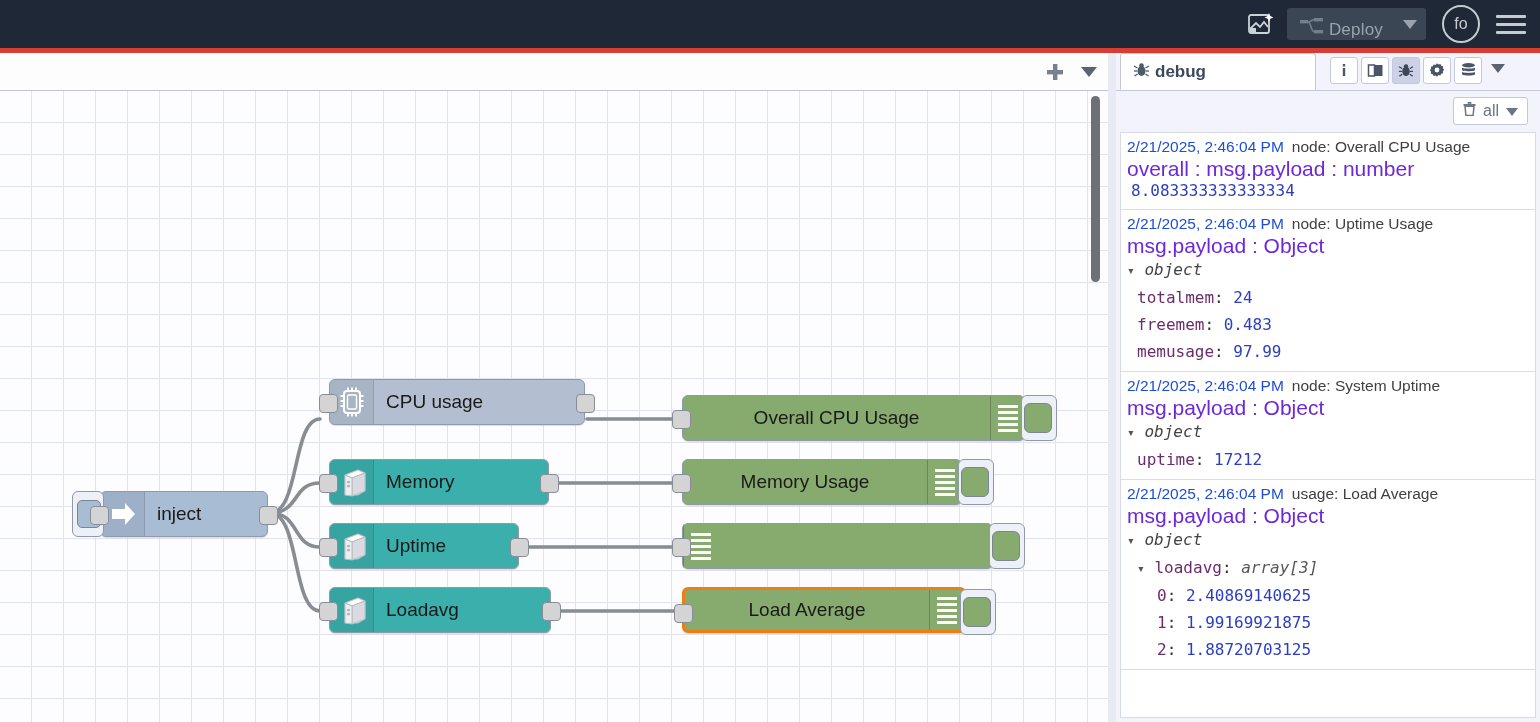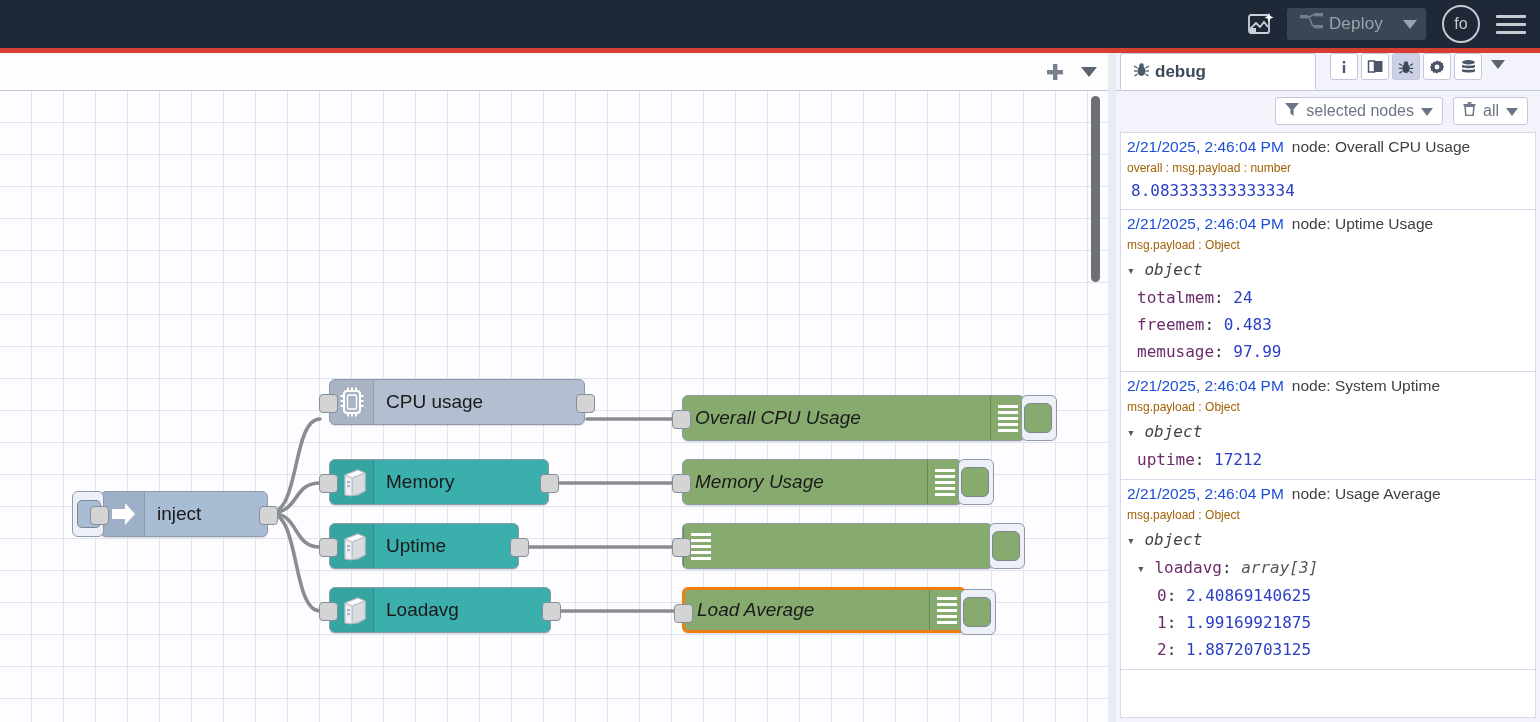--- a/index.html
+++ b/index.html
@@ -24,21 +24,21 @@
   .hdr-icon-btn {
     width: 40px; height: 40px; display: flex; align-items: center;
     justify-content: center; cursor: pointer; margin-right: 6px;
   }
   .deploy-btn {
     display: flex; align-items: center; height: 32px;
     background: #3a4653; border-radius: 3px; margin-right: 16px;
     cursor: default; padding: 0 2px;
   }
   .deploy-main {
-    display: flex; align-items: center; gap: 5px;
+    display: flex; align-items: flex-end; gap: 5px;
     padding: 0 13px 0 11px; height: 32px;
   }
   .deploy-label {
     color: #9aa3ad; font-size: 17px; letter-spacing: .2px;
   }
   .deploy-caret {
     width: 28px; height: 32px; display: flex; align-items: center;
     justify-content: center; cursor: pointer;
   }
   .avatar {
@@ -95,21 +95,21 @@
   .node-icon-pane {
     width: 44px; height: 100%; display: flex; align-items: center;
     justify-content: center; border-right: 1px solid rgba(0,0,0,.12);
     border-radius: 5px 0 0 5px; background: rgba(0,0,0,.06);
     flex: 0 0 44px;
   }
   .node-label {
     flex: 1; padding: 0 12px; font-size: 19px; color: #1a1a1a;
     white-space: nowrap; overflow: hidden;
   }
-  .node-label.right { text-align: left; font-style: italic; }
+  .node-label.right { text-align: center; }
   .port {
     position: absolute; width: 19px; height: 19px; border-radius: 4px;
     background: #d4d4d4; border: 1px solid #878d99; top: 14px;
   }
   .port.in  { left: -11px; }
   .port.out { right: -11px; }
   .btn-holder {
     position: absolute; left: -29px; top: -1px; width: 32px; height: 46px;
     background: #eef0f8; border: 1px solid #8f99ab; border-radius: 6px;
     display:flex; align-items:center; justify-content:flex-start;
@@ -139,21 +139,21 @@
   svg.wires { position: absolute; top:0; left:0; width:1114px; height:631px;
               pointer-events: none; }
 
   
   .sidebar {
     position: absolute; top: 53px; left: 1116px; width: 424px; height: 669px;
     background: #f3f4fb;
   }
   .sb-tabrow {
     position: absolute; top: 0; left: 0; width: 424px; height: 38px;
-    display: flex; align-items: flex-start;
+    display: flex; align-items: center;
     border-bottom: 1px solid #c3c8dc;
   }
   .sb-tab {
     height: 37px; display: flex; align-items: center; gap: 5px;
     padding: 0 14px 0 12px; background: #fff;
     border: 1px solid #c3c8dc; border-bottom: 1px solid #fff;
     border-radius: 3px 3px 0 0; font-size: 17px; font-weight: bold;
     color: #3d4a5c; cursor: pointer; margin-left: 4px;
     min-width: 196px;
   }
@@ -178,21 +178,21 @@
   }
   .msgs {
     position: absolute; top: 79px; left: 4px; width: 416px; height: 586px;
     background: #fff; border: 1px solid #d7daea; overflow: hidden;
   }
   .msg { border-bottom: 1px solid #d8dbeb; padding: 3px 6px 6px 6px; }
   .msg-head { font-size: 15.5px; line-height: 22px; white-space: nowrap; }
   .msg-time { color: #1d4ed8; }
   .msg-node { color: #404040; margin-left: 8px; }
   .msg-topic {
-    font-size: 12px; color: #a16207; line-height: 21px;
+    font-size: 21px; color: #6d28d9; line-height: 21px;
   }
   .msg-val {
     font-family: "DejaVu Sans Mono", monospace; font-size: 16px;
     color: #2b3ec4; line-height: 24px; padding-left: 4px;
   }
   .obj-row {
     font-family: "DejaVu Sans Mono", monospace; font-size: 16px;
     line-height: 27px; white-space: nowrap;
   }
   .obj-toggle { color: #555; font-size: 13px; }
@@ -494,33 +494,20 @@
           <svg width="14" height="9" viewBox="0 0 14 9">
               <path d="M0 0 L14 0 L7 9 Z" fill="#5b6270"></path>
             </svg>
         </div>
       </div>
     </div>
 
     <div class="sb-filterrow">
       <div class="pill">
         <span>
-          <svg width="14" height="13" viewBox="0 0 14 13">
-            <path d="M0 0 L14 0 L8.6 6.3 L8.6 13 L5.4 10.6 L5.4 6.3 Z" fill="#6c7585"></path>
-          </svg>
-        </span>
-        <span>selected nodes</span>
-        <span>
-          <svg width="12" height="8" viewBox="0 0 12 8">
-              <path d="M0 0 L12 0 L6 8 Z" fill="#6c7585"></path>
-            </svg>
-        </span>
-      </div>
-      <div class="pill">
-        <span>
           <svg width="13" height="14" viewBox="0 0 13 14">
             <rect x="0.5" y="2" width="12" height="1.9" fill="#6c7585"></rect>
             <rect x="4.6" y="0" width="3.8" height="1.8" fill="#6c7585"></rect>
             <path d="M2 4.3 h9 l-.9 9.2 h-7.2 Z" fill="none" stroke="#6c7585" stroke-width="1.5"></path>
           </svg>
         </span>
         <span>all</span>
         <span>
           <svg width="12" height="8" viewBox="0 0 12 8">
               <path d="M0 0 L12 0 L6 8 Z" fill="#6c7585"></path>
@@ -543,21 +530,21 @@
           <div class="obj-row" style="padding-left:10px"><span class="obj-name">freemem</span><span style="color:#333">: </span><span class="v-num">0.483</span></div>
           <div class="obj-row" style="padding-left:10px"><span class="obj-name">memusage</span><span style="color:#333">: </span><span class="v-num">97.99</span></div>
         </div>
         <div class="msg">
           <div class="msg-head"><span class="msg-time">2/21/2025, 2:46:04 PM</span><span class="msg-node">node: System Uptime</span></div>
           <div class="msg-topic">msg.payload : Object</div>
           <div class="obj-row"><span class="obj-toggle">▾</span><span class="k-obj"> object</span></div>
           <div class="obj-row" style="padding-left:10px"><span class="obj-name">uptime</span><span style="color:#333">: </span><span class="v-num">17212</span></div>
         </div>
         <div class="msg">
-          <div class="msg-head"><span class="msg-time">2/21/2025, 2:46:04 PM</span><span class="msg-node">node: Usage Average</span></div>
+          <div class="msg-head"><span class="msg-time">2/21/2025, 2:46:04 PM</span><span class="msg-node">usage: Load Average</span></div>
           <div class="msg-topic">msg.payload : Object</div>
           <div class="obj-row"><span class="obj-toggle">▾</span><span class="k-obj"> object</span></div>
           <div class="obj-row" style="padding-left:10px"><span class="obj-toggle">▾</span> <span class="obj-name">loadavg</span><span style="color:#333">: </span><span class="k-arr">array[3]</span></div>
           <div class="obj-row" style="padding-left:30px"><span class="obj-name">0</span><span style="color:#333">: </span><span class="v-num">2.40869140625</span></div>
           <div class="obj-row" style="padding-left:30px"><span class="obj-name">1</span><span style="color:#333">: </span><span class="v-num">1.99169921875</span></div>
           <div class="obj-row" style="padding-left:30px"><span class="obj-name">2</span><span style="color:#333">: </span><span class="v-num">1.88720703125</span></div>
         </div>
       </div>
   </div>
 </div>

